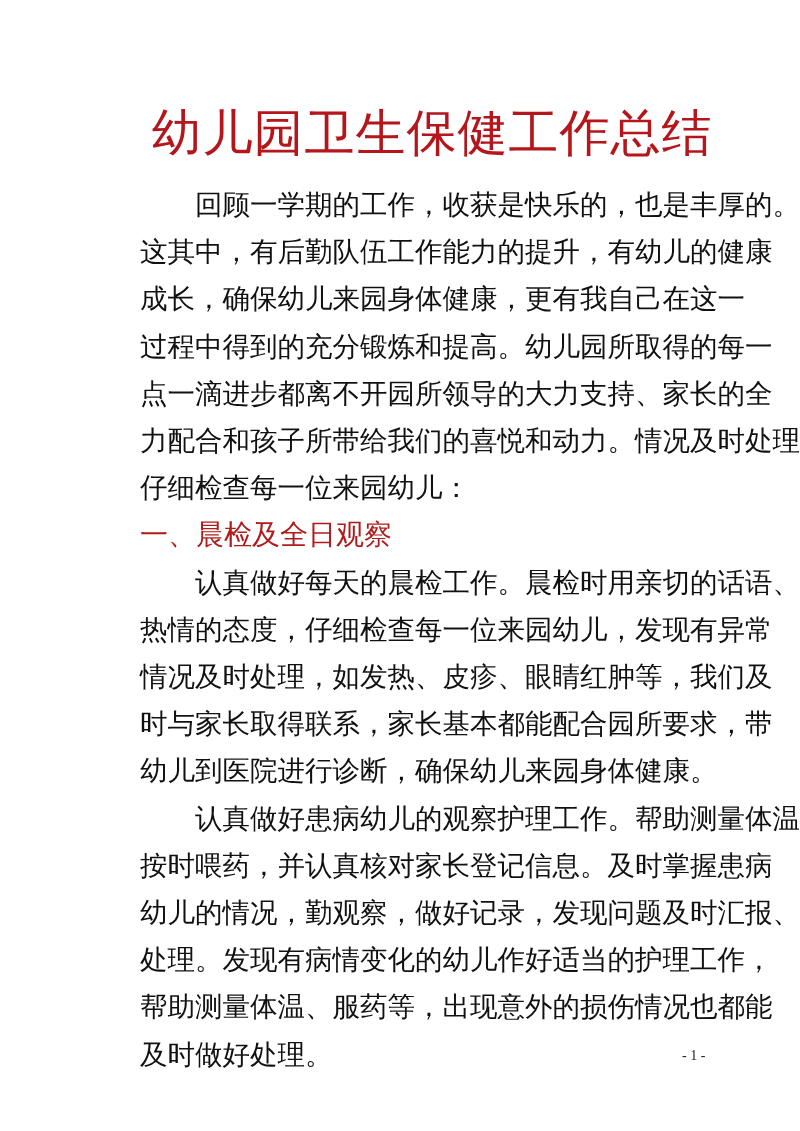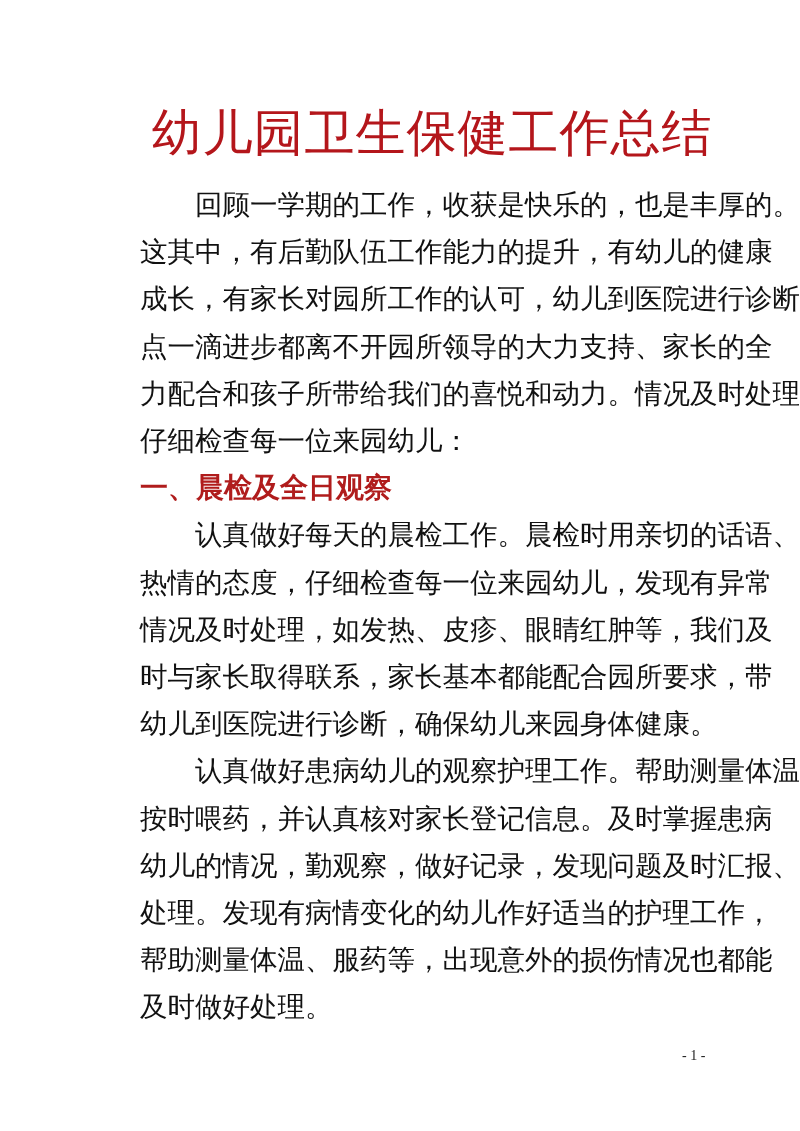--- a/index.html
+++ b/index.html
@@ -21,42 +21,43 @@
     .content {
       position: absolute; left: 108px; top: 181px; width: 560px;
       font-family: "DejaVu Sans", "Liberation Sans", sans-serif;
       font-size: 27.5px; line-height: 47.2px;
       color: #111111;
     }
     .para { margin: 0; text-indent: 2em; text-align: justify; }
     .line { display: block; white-space: nowrap; }
     .para .line:not(:first-child) { text-indent: 0; }
     .section-heading {
-      margin: 0; font-weight: bold;
+      margin: 0; font-weight: normal;
       font-family: "DejaVu Sans", "Liberation Sans", sans-serif;
       font-size: 28px; line-height: 47.2px;
       color: #b01c1c;
     }
     .page-number {
       position: absolute; left: 650px; top: 1048px;
       font-family: "Liberation Serif", "DejaVu Serif", serif;
       font-size: 14px; color: #222222;
     }
   </style>
 </head>
 <body>
 
 <div class="page">
   <h1 class="title">幼儿园卫生保健工作总结</h1>
 
   <div class="content">
     <p class="para">
       <span class="line">回顾一学期的工作，收获是快乐的，也是丰厚的。</span>
       <span class="line">这其中，有后勤队伍工作能力的提升，有幼儿的健康</span>
-      <span class="line">成长，有家长对园所工作的认可，幼儿到医院进行诊断</span>
+      <span class="line">成长，确保幼儿来园身体健康，更有我自己在这一</span>
+      <span class="line">过程中得到的充分锻炼和提高。幼儿园所取得的每一</span>
       <span class="line">点一滴进步都离不开园所领导的大力支持、家长的全</span>
       <span class="line">力配合和孩子所带给我们的喜悦和动力。情况及时处理</span>
       <span class="line">仔细检查每一位来园幼儿：</span>
     </p>
 
     <h2 class="section-heading">一、晨检及全日观察</h2>
 
     <p class="para">
       <span class="line">认真做好每天的晨检工作。晨检时用亲切的话语、</span>
       <span class="line">热情的态度，仔细检查每一位来园幼儿，发现有异常</span>

